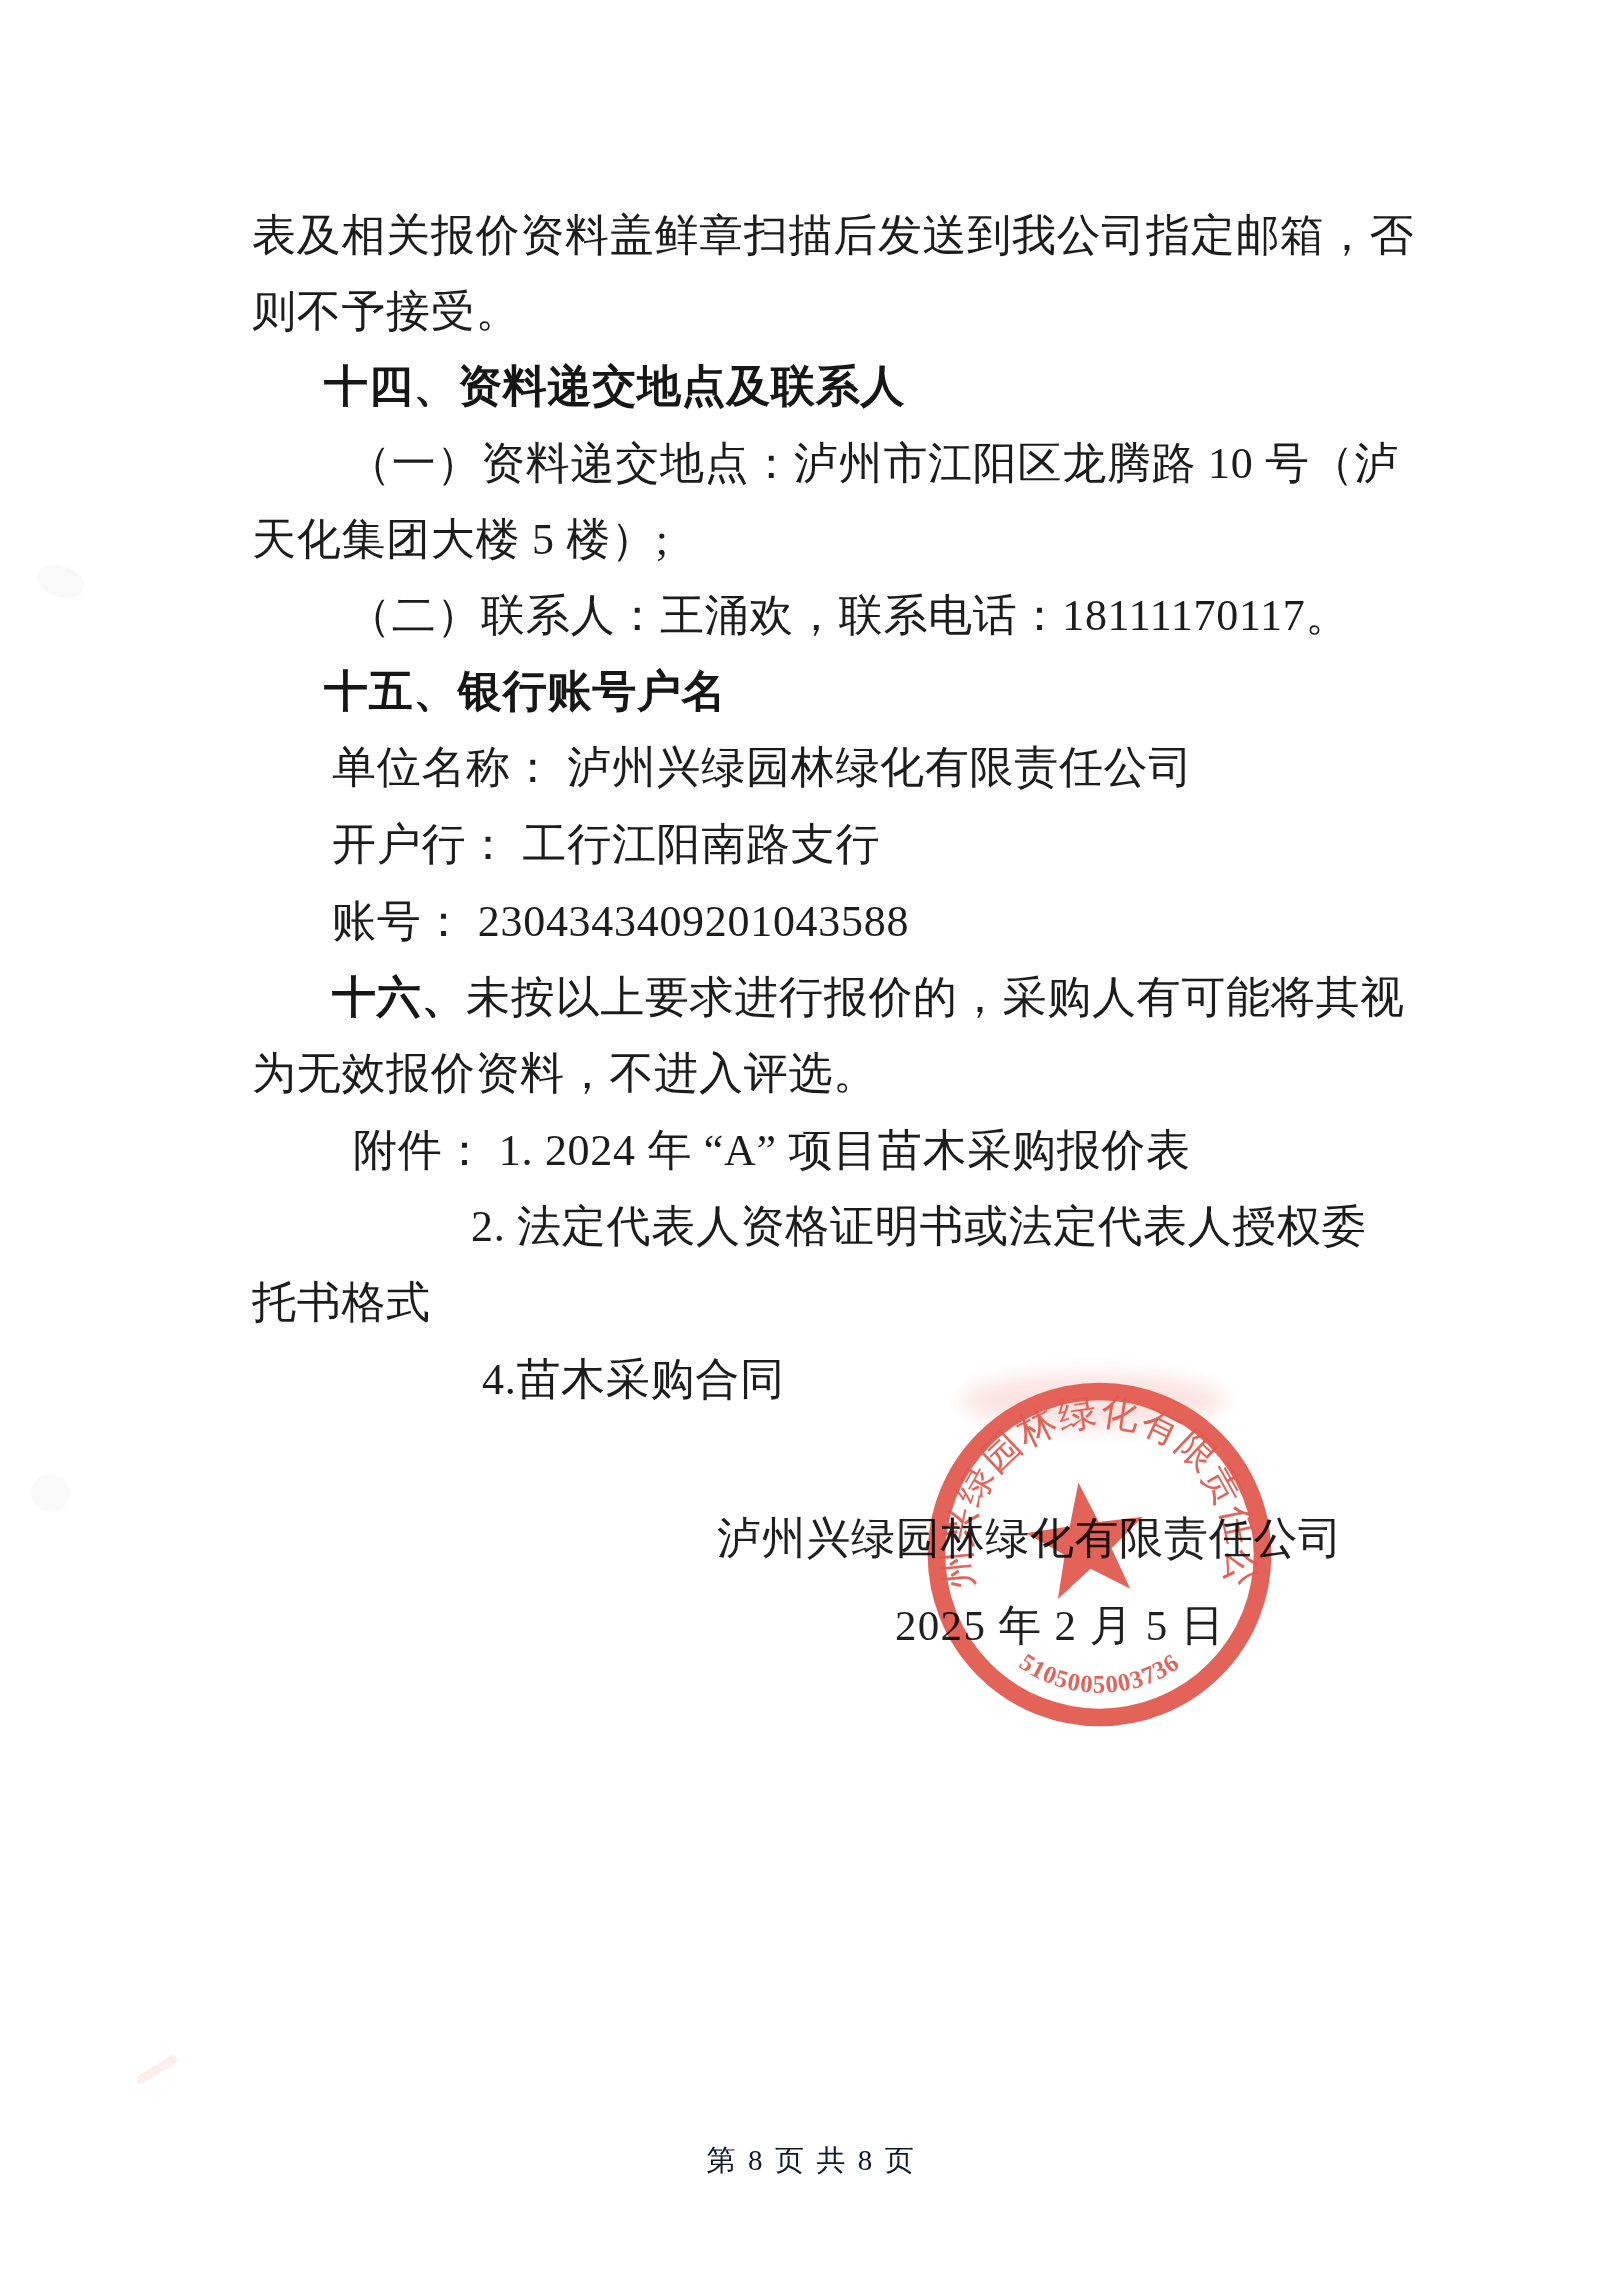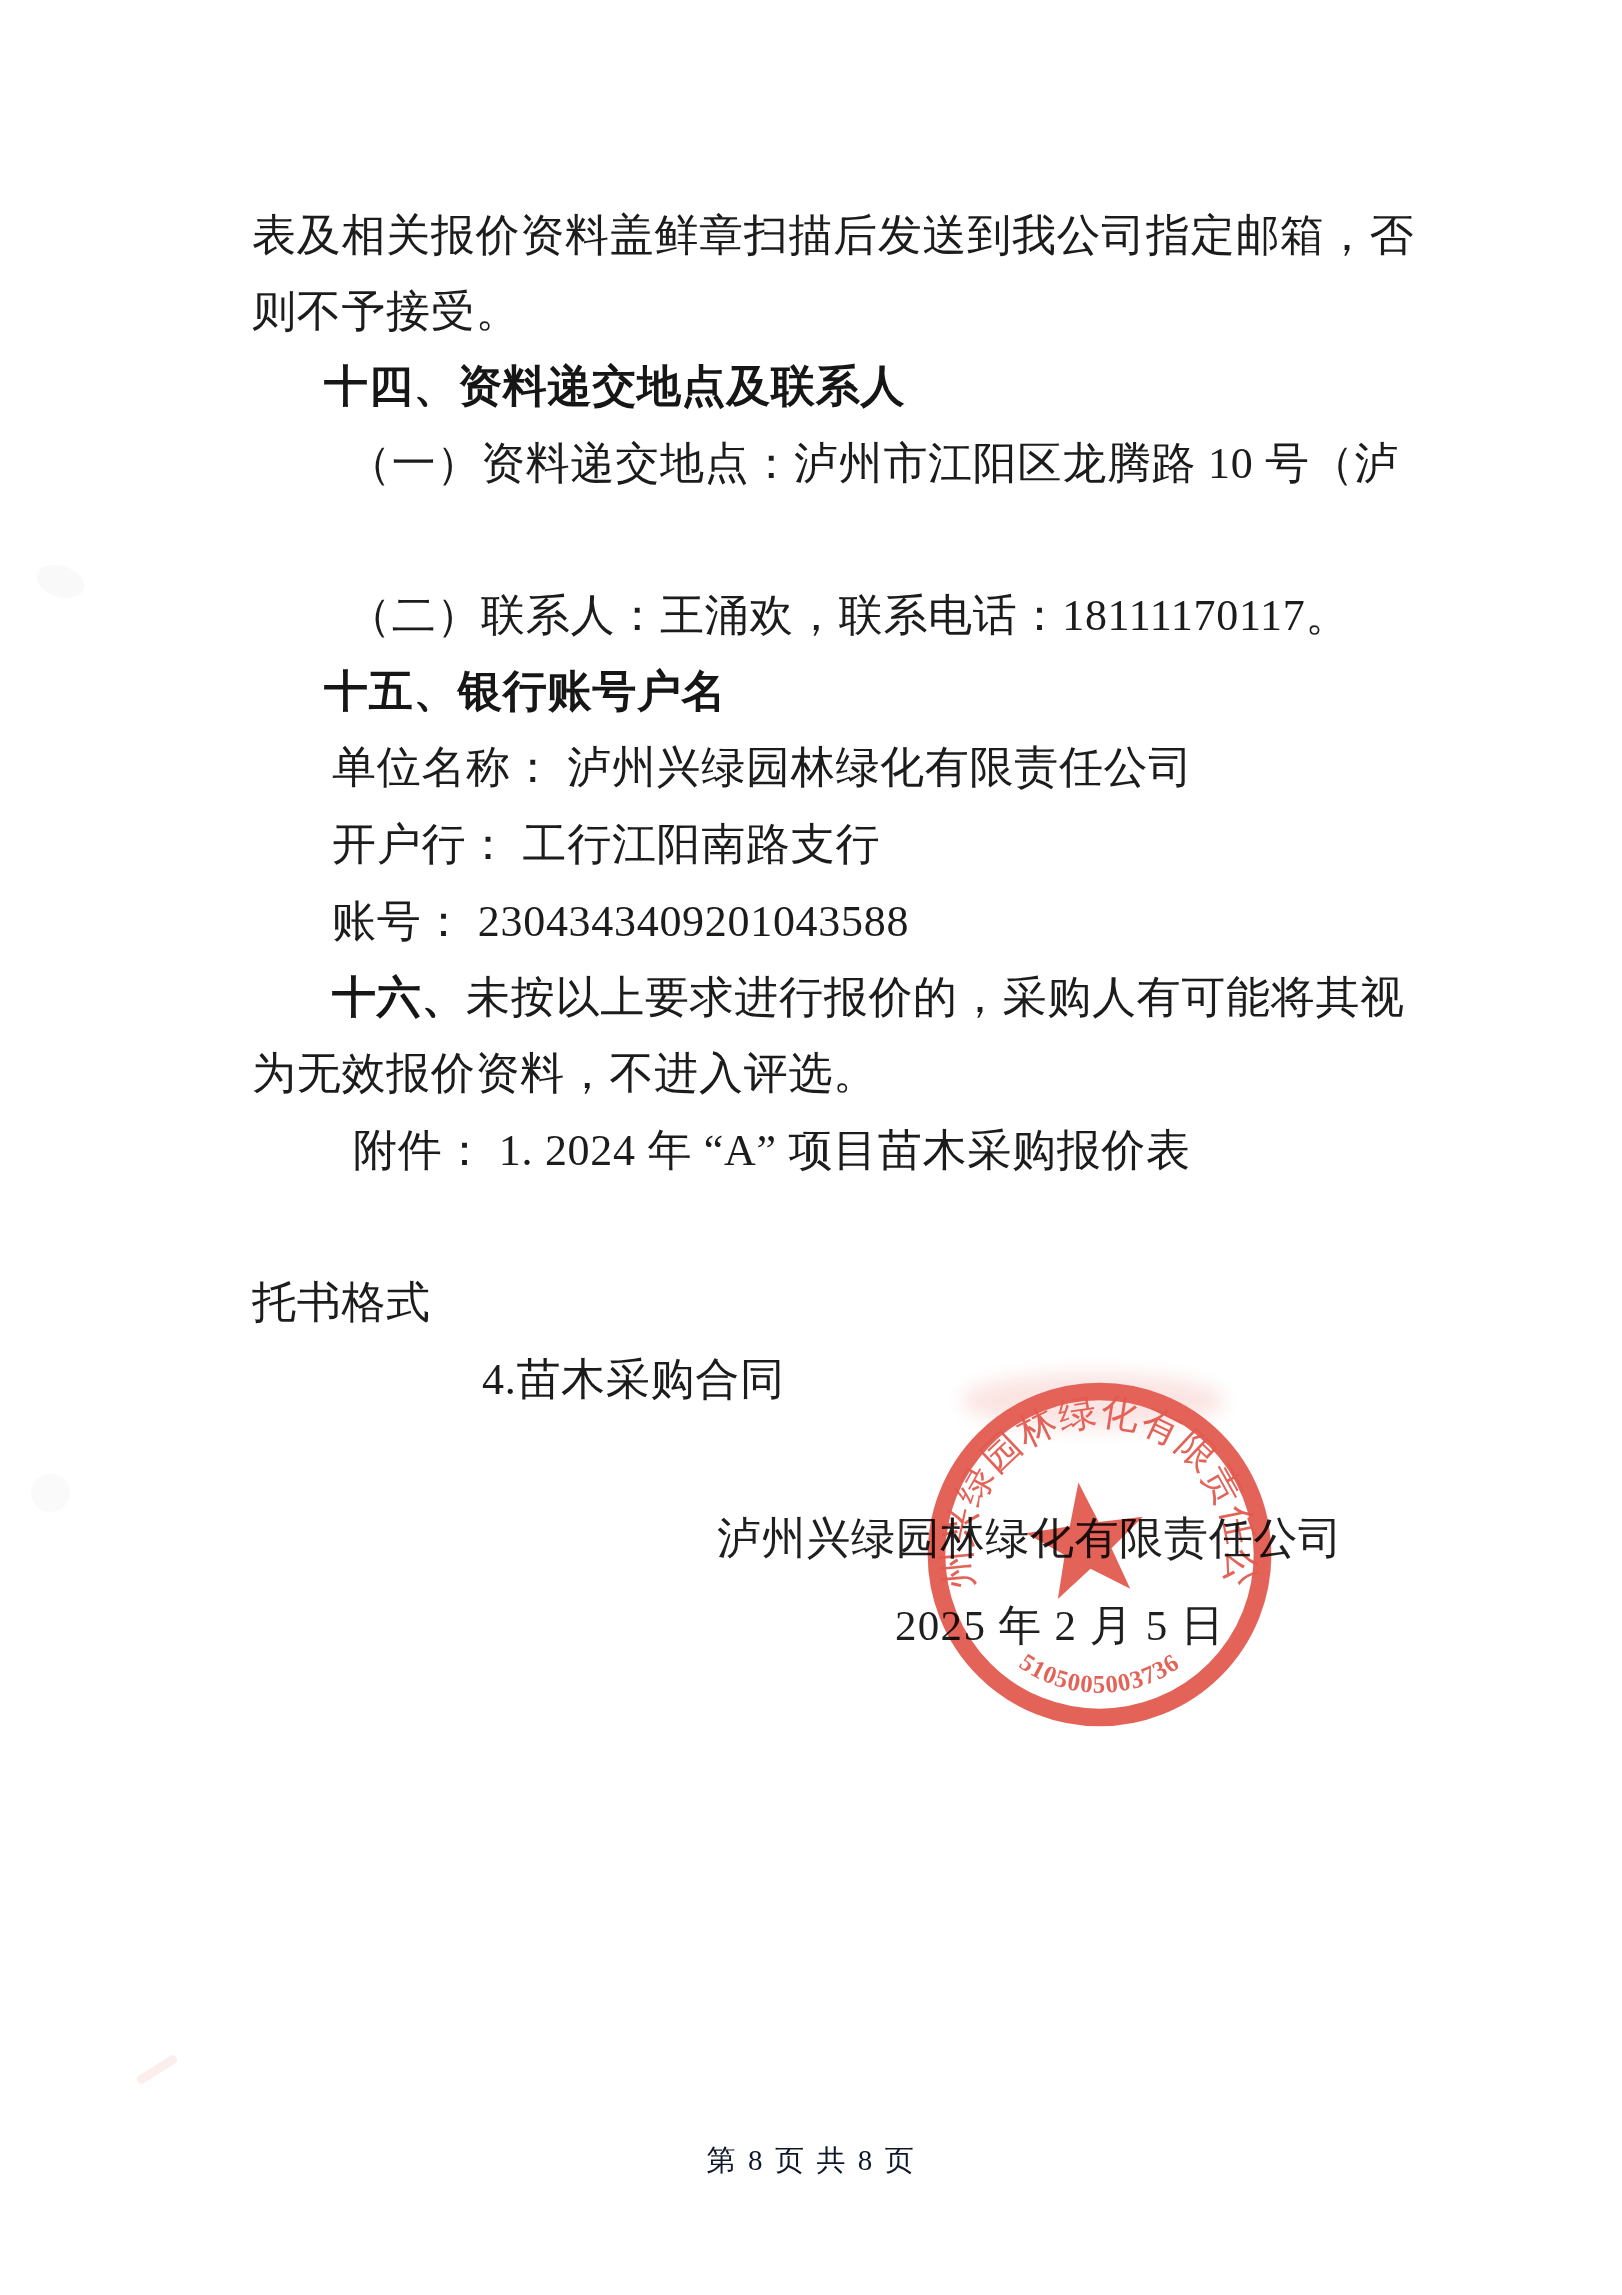--- a/index.html
+++ b/index.html
@@ -36,30 +36,32 @@
 </style>
 </head>
 <body>
 
 <div class="page">
 
   <div class="tline" style="left:252px;top:214px">表及相关报价资料盖鲜章扫描后发送到我公司指定邮箱，否</div>
   <div class="tline" style="left:252px;top:290px">则不予接受。</div>
   <div class="tline bold" style="left:324px;top:365px">十四、资料递交地点及联系人</div>
   <div class="tline" style="left:347px;top:442px">（一）资料递交地点：泸州市江阳区龙腾路 10 号（泸</div>
+  <div class="tline" style="left:252px;top:518px">天化集团大楼 5 楼）;</div>
   <div class="tline" style="left:347px;top:594px">（二）联系人：王涌欢，联系电话：18111170117。</div>
   <div class="tline bold" style="left:324px;top:670px">十五、银行账号户名</div>
   <div class="tline" style="left:332px;top:823px">开户行： 工行江阳南路支行</div>
   <div class="tline" style="left:332px;top:746px">单位名称： 泸州兴绿园林绿化有限责任公司</div>
   <div class="tline" style="left:332px;top:900px">账号： 2304343409201043588</div>
   <div class="tline" style="left:332px;top:976px">
     <span class="bold">十六、</span><span>未按以上要求进行报价的，采购人有可能将其视</span>
   </div>
   <div class="tline" style="left:252px;top:1052px">为无效报价资料，不进入评选。</div>
   <div class="tline" style="left:353px;top:1129px">附件： 1. 2024 年 “A” 项目苗木采购报价表</div>
+  <div class="tline" style="left:471px;top:1205px">2. 法定代表人资格证明书或法定代表人授权委</div>
   <div class="tline" style="left:252px;top:1281px">托书格式</div>
   <div class="tline" style="left:482px;top:1358px">4.苗木采购合同</div>
 
   <div class="sig" style="left:717px;top:1509px">泸州兴绿园林绿化有限责任公司</div>
   <div class="date" style="left:895px;top:1597px">2025 年 2 月 5 日</div>
 
   <svg class="stamp" viewBox="0 0 640 640">
     <defs>
       <path id="arcTop" d="M 134 388 A 198 198 0 1 1 506 388" fill="none"></path>
       <path id="arcBottom" d="M 193 489 A 212 212 0 0 0 447 489" fill="none"></path>

